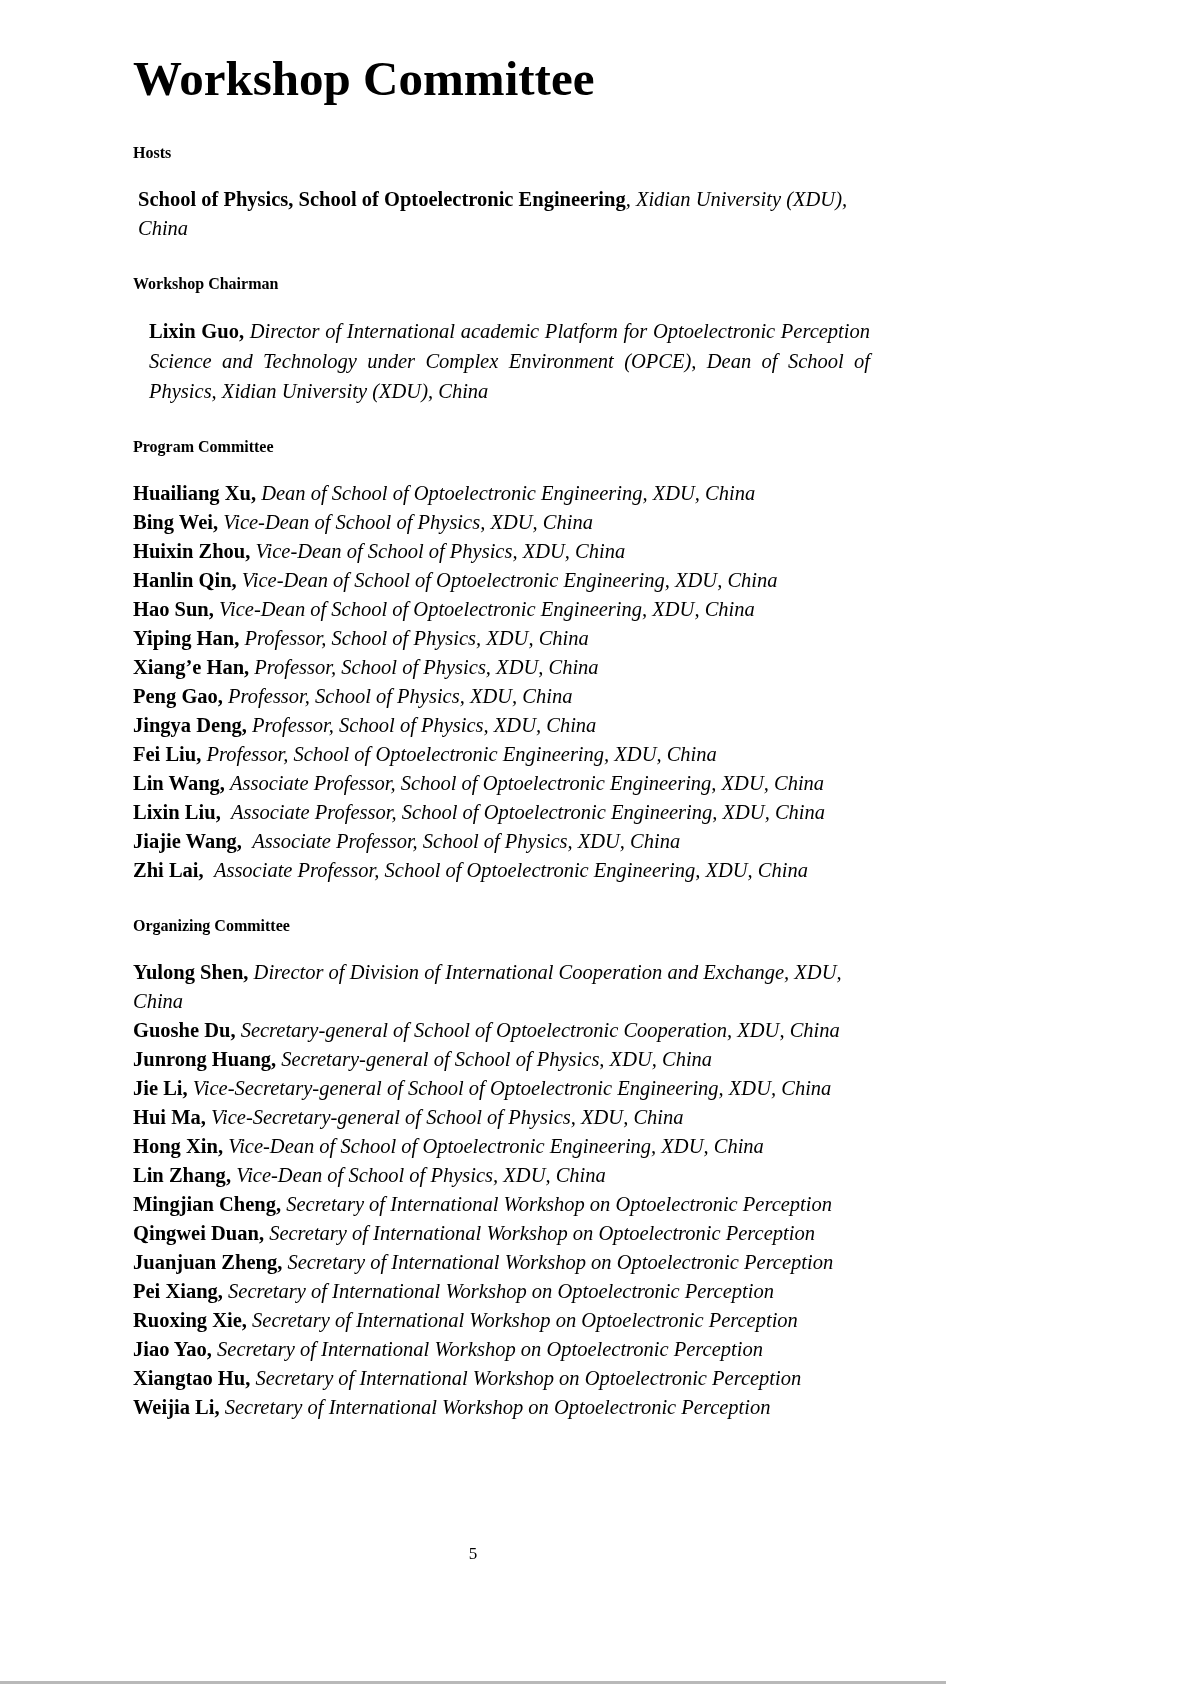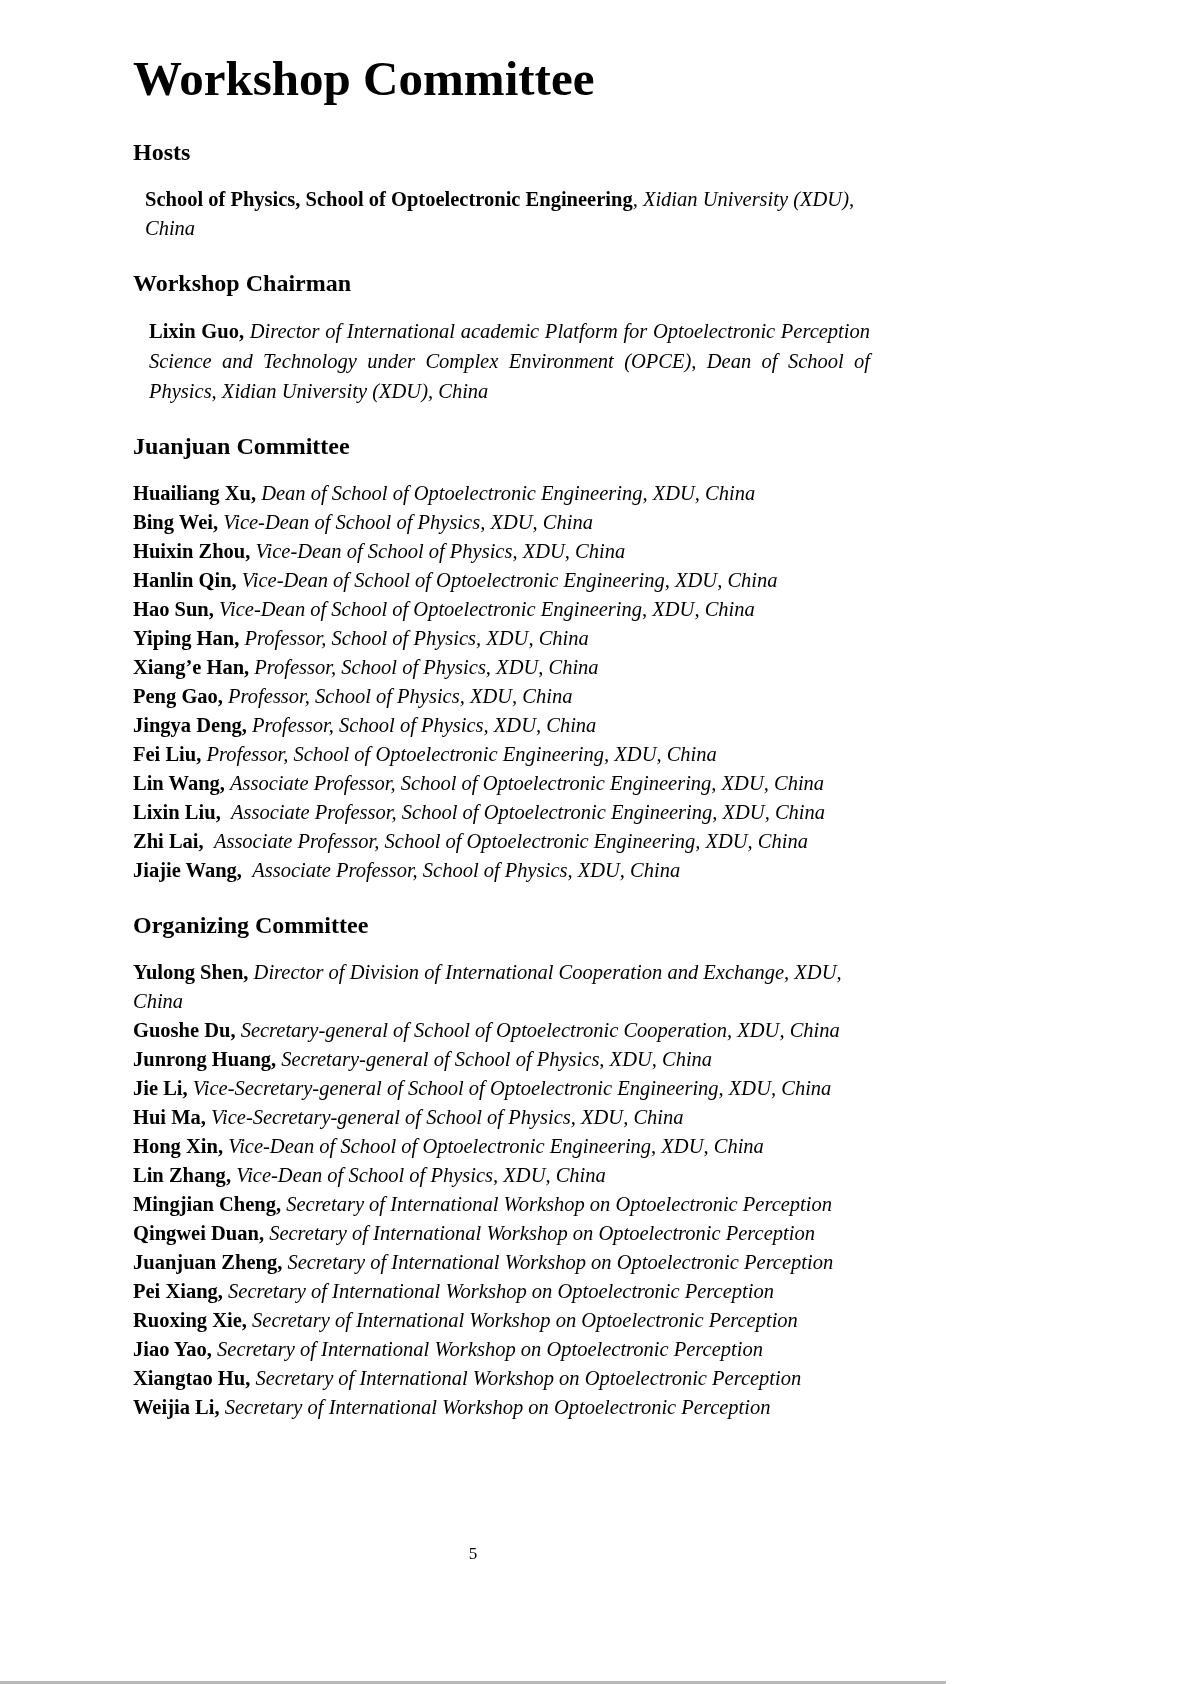--- a/index.html
+++ b/index.html
@@ -19,29 +19,29 @@
     border-bottom: 3px solid #b9b9b9;
     overflow: hidden;
   }
   h1.doc-title {
     font-size: 49px;
     line-height: 54px;
     font-weight: bold;
     margin: 0 0 32px 0;
   }
   h2.section-heading {
-    font-size: 24px;
+    font-size: 16px;
     line-height: 29px;
     font-weight: bold;
     margin: 26px 0 18px 0;
   }
   .entry-line {
     font-size: 20.5px;
     line-height: 29px;
-    margin: 12px;
+    margin: 5px;
   }
   .para {
     font-size: 20.5px;
     line-height: 30px;
     margin: 16px;
     text-align: justify;
     text-align-last: left;
   }
   .member {
     font-size: 20.5px;
@@ -73,21 +73,21 @@
     <p class="entry-line"><span class="bold-name">School of Physics, School of Optoelectronic Engineering</span><span class="italic-role">, Xidian University (XDU), China</span></p>
   </section>
 
 
   <section>
     <h2 class="section-heading">Workshop Chairman</h2>
     <p class="para"><span class="bold-name">Lixin Guo</span><span class="sep">, </span><span class="italic-role">Director of International academic Platform for Optoelectronic Perception Science and Technology under Complex Environment (OPCE), Dean of School of Physics, Xidian University (XDU), China</span></p>
   </section>
 
   <section>
-    <h2 class="section-heading">Juanjuan Committee</h2>
+    <h2 class="section-heading">Program Committee</h2>
     <div class="member-list">
 
         <p class="member"><span class="bold-name">Huailiang Xu</span><span class="sep">, </span><span class="italic-role">Dean of School of Optoelectronic Engineering, XDU, China</span></p>
 
         <p class="member"><span class="bold-name">Bing Wei</span><span class="sep">, </span><span class="italic-role">Vice-Dean of School of Physics, XDU, China</span></p>
 
         <p class="member"><span class="bold-name">Huixin Zhou</span><span class="sep">, </span><span class="italic-role">Vice-Dean of School of Physics, XDU, China</span></p>
 
         <p class="member"><span class="bold-name">Hanlin Qin</span><span class="sep">, </span><span class="italic-role">Vice-Dean of School of Optoelectronic Engineering, XDU, China</span></p>
 
@@ -100,23 +100,23 @@
         <p class="member"><span class="bold-name">Peng Gao</span><span class="sep">, </span><span class="italic-role">Professor, School of Physics, XDU, China</span></p>
 
         <p class="member"><span class="bold-name">Jingya Deng</span><span class="sep">, </span><span class="italic-role">Professor, School of Physics, XDU, China</span></p>
 
         <p class="member"><span class="bold-name">Fei Liu</span><span class="sep">, </span><span class="italic-role">Professor, School of Optoelectronic Engineering, XDU, China</span></p>
 
         <p class="member"><span class="bold-name">Lin Wang</span><span class="sep">, </span><span class="italic-role">Associate Professor, School of Optoelectronic Engineering, XDU, China</span></p>
 
         <p class="member"><span class="bold-name">Lixin Liu</span><span class="sep">,  </span><span class="italic-role">Associate Professor, School of Optoelectronic Engineering, XDU, China</span></p>
 
+        <p class="member"><span class="bold-name">Jiajie Wang</span><span class="sep">,  </span><span class="italic-role">Associate Professor, School of Physics, XDU, China</span></p>
+
         <p class="member"><span class="bold-name">Zhi Lai</span><span class="sep">,  </span><span class="italic-role">Associate Professor, School of Optoelectronic Engineering, XDU, China</span></p>
-
-        <p class="member"><span class="bold-name">Jiajie Wang</span><span class="sep">,  </span><span class="italic-role">Associate Professor, School of Physics, XDU, China</span></p>
       </div>
   </section>
 
   <section>
     <h2 class="section-heading">Organizing Committee</h2>
     <div class="member-list">
 
         <p class="member"><span class="bold-name">Yulong Shen</span><span class="sep">, </span><span class="italic-role">Director of Division of International Cooperation and Exchange, XDU, China</span></p>
 
         <p class="member"><span class="bold-name">Guoshe Du</span><span class="sep">, </span><span class="italic-role">Secretary-general of School of Optoelectronic Cooperation, XDU, China</span></p>

